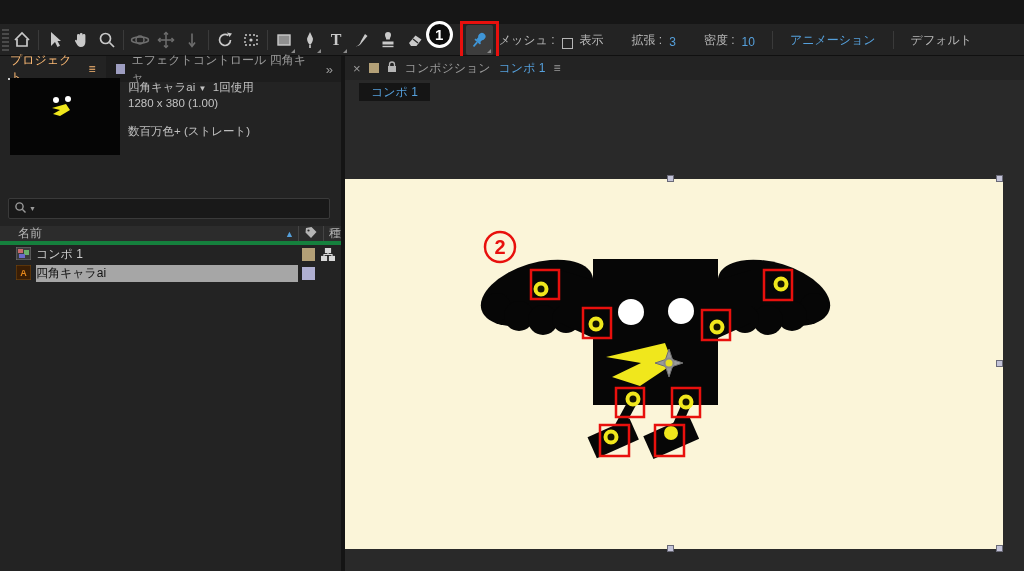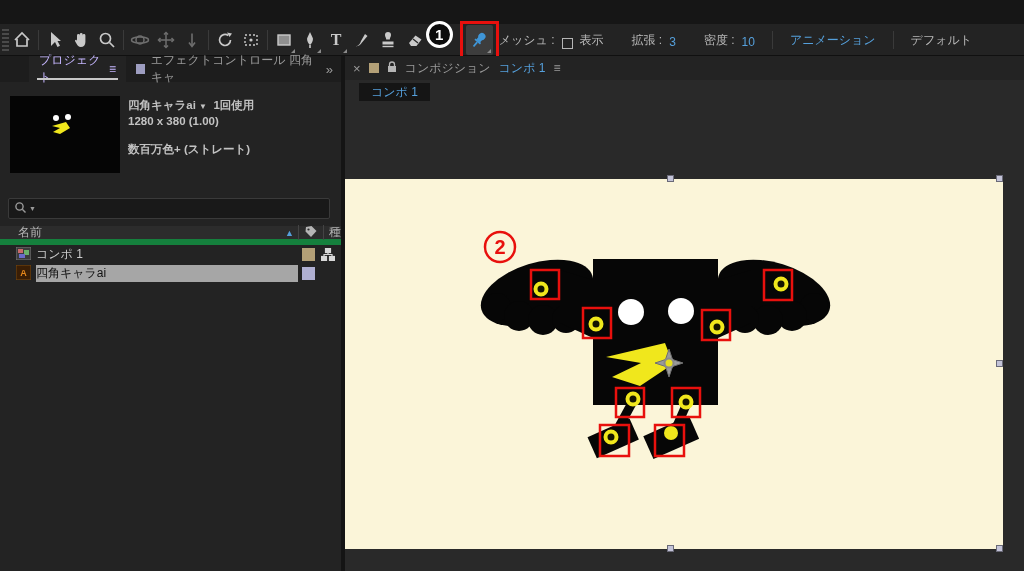--- a/index.html
+++ b/index.html
@@ -37,37 +37,37 @@
 
   
   .project-panel { position:absolute; left:0; top:56px; width:341px; height:515px; background:#232323; }
   .pdivider { position:absolute; left:341px; top:56px; width:4px; height:515px; background:#141414; }
   .comp-panel { position:absolute; left:345px; top:56px; width:679px; height:515px; background:#292929; }
 
   
   .ptabs { position:absolute; left:0; top:0; width:341px; height:26px; background:#1d1d1d;
            display:flex; align-items:center; font-size:12px; }
   .ptab { display:flex; align-items:center; gap:6px; padding:0 10px; height:26px; color:#9a9a9a; }
-  .ptab.active { background:#232323; color:#c4b5fd; position:relative;margin-left:29px; }
+  .ptab.active { background:#232323; color:#fdba74; position:relative; }
   .ptab.active::after { content:""; position:absolute; left:8px; right:8px; bottom:2px; height:2px; background:#c8c8c8; }
   .ec-square { width:10px; height:10px; background:#9d9dc0; display:inline-block; }
   .overflow { margin-left:auto; padding-right:8px; color:#9a9a9a; font-size:13px; }
 
-  .preview { position:absolute; left:0; top:38px; width:341px; height:100px;font-weight:bold; }
+  .preview { position:absolute; left:0; top:20px; width:341px; height:100px; }
   .thumb { position:absolute; left:10px; top:2px; width:110px; height:77px; background:#050505; }
   .pinfo { position:absolute; left:128px; top:4px; font-size:11.5px; color:#c2c2c2; line-height:15px; }
   .pinfo .dd { font-size:8px; color:#c2c2c2; }
   .pinfo .line3 { margin-top:13px; }
 
   .searchbox { position:absolute; left:8px; top:142px; width:322px; height:21px; background:#191919;
                border:1px solid #3a3a3a; border-radius:2px; display:flex; align-items:center; padding:0 5px; gap:2px; }
   .searchbox input { flex:1; background:transparent; border:none; outline:none; color:#ccc; font-size:12px; }
 
   .listhead { position:absolute; left:0; top:170px; width:341px; height:19px; background:#2c2c2c;
-              border-bottom:6px solid #15803d; display:flex; align-items:center; font-size:12px; color:#b5b5b5; }
+              border-bottom:4px solid #15803d; display:flex; align-items:center; font-size:12px; color:#b5b5b5; }
   .lh-name { margin-left:18px; }
   .lh-sort { margin-left:auto; color:#55a0dc; font-size:9px; margin-right:4px; }
   .colsep { width:1px; height:15px; background:#444; }
   .lh-tag { margin:0 5px; }
   .lh-type { margin-left:5px; width:12px; overflow:hidden; }
 
   .prow { position:absolute; left:0; width:341px; height:19px; display:flex; align-items:center; font-size:12px; color:#cccccc; }
   .prow .ricon { margin-left:16px; margin-right:5px; flex:0 0 auto; }
   .namewrap { flex:1; height:17px; display:flex; align-items:center; }
   .prow.selected .namewrap { background:#a6a6a6; color:#111; }

